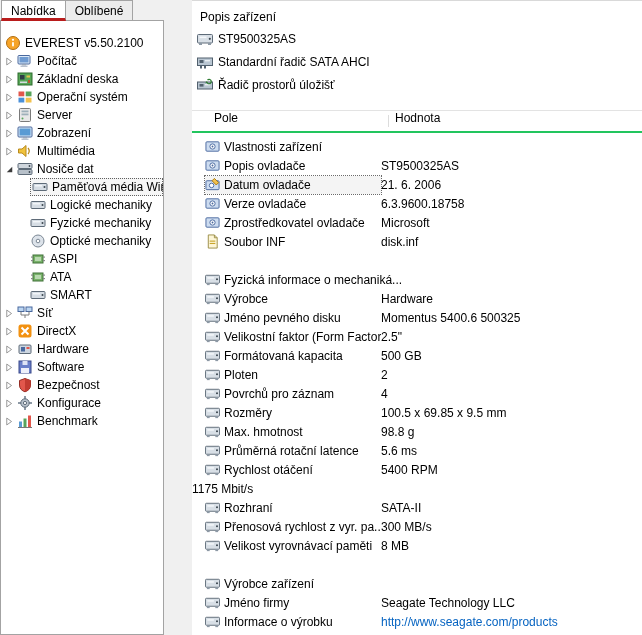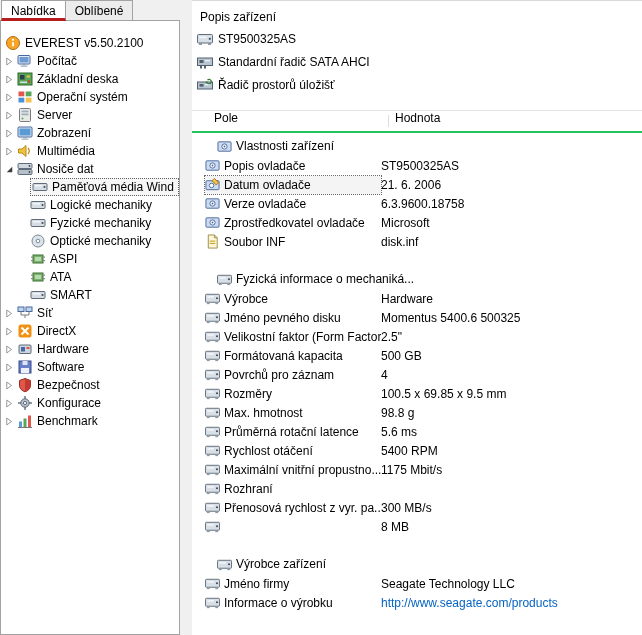--- a/index.html
+++ b/index.html
@@ -3,41 +3,41 @@
 <meta charset="utf-8">
 <style>
 *{margin:0;padding:0;box-sizing:border-box}
 html,body{width:642px;height:635px}
 body{font-family:"Liberation Sans",sans-serif;font-size:12px;color:#000;background:#f0f0f0;overflow:hidden}
 .app{position:relative;width:642px;height:635px;background:#f0f0f0}
 .tabs{position:absolute;left:1px;top:0;display:flex;z-index:3}
 .tab{height:21px;padding:3px 9px 0;border:1px solid #a3a3a3;background:#ececec;cursor:default}
 .tab.active{background:#fff;border-bottom:3px solid #b91c1c;position:relative;z-index:4}
 .tab+.tab{margin-left:-1px}
-.tree{position:absolute;left:0;top:20px;width:180px;height:615px;background:#fff;border:1px solid #a3a3a3;padding-top:13px;overflow:hidden}
+.tree{position:absolute;left:0;top:20px;width:164px;height:615px;background:#fff;border:1px solid #a3a3a3;padding-top:13px;overflow:hidden}
 .trow{height:18px;display:flex;align-items:center;white-space:nowrap}
 .arr{width:11px;height:11px;flex:none;margin:0 2px 0 3px}
 .i16{width:16px;height:16px;flex:none}
 .i15{width:15px;height:15px;flex:none}
 .tlabel{margin-left:4px}
 .lvl0{padding-left:4px}
 .lvl2{padding-left:29px}
 .selbox{display:flex;align-items:center;border:1px dotted #606060;background:#f6f6f6;padding:0 1px;flex:1;min-width:0;height:18px}
 .rp{position:absolute;left:192px;top:0;width:450px;height:635px;background:#fff;border-top:1px solid #d9d9d9;overflow:hidden}
 .rp-title{padding:9px 5px 0 8px;height:26px}
 .dev{height:23px;display:flex;align-items:center;padding-left:5px}
 .dev .i16{margin-right:5px}
 .hr1{height:1px;background:#e3e3e3;margin-top:14px}
 .cols{height:22px;position:relative;display:flex;align-items:flex-start;border-bottom:2px solid #22c55e}
 .col-field{padding-left:22px}
 .col-val{position:absolute;left:203px}
 .col-sep{position:absolute;left:196px;top:4px;bottom:4px;width:1px;background:#dcdcdc}
 .rows{padding-top:4px}
 .trow2{height:19px;display:flex;align-items:center}
-.scell{margin-left:25px;display:flex;gap:4px}
+.scell{margin-left:13px;display:flex;align-items:center;gap:4px}
 .fcell{margin-left:13px;width:176px;display:flex;align-items:center;gap:4px;overflow:hidden;white-space:nowrap;height:18px}
 .fsel{outline:1px dotted #6a6a6a;background:#f4f4f4}
 .vcell{flex:1;white-space:nowrap;overflow:hidden}
 .link{color:#0563c1;cursor:pointer}
 .sp{height:19px}
 </style>
 </head>
 <body>
 
 <svg width="0" height="0" style="position:absolute" aria-hidden="true">
@@ -508,20 +508,29 @@
             </svg>
             <span>Formátovaná kapacita</span>
           </div>
         <div class="vcell">500 GB</div>
       </div>
       <div class="trow2">
         <div class="fcell">
             <svg class="i15">
               <use href="#ic-hdd"></use>
             </svg>
+            <span>Ploten</span>
+          </div>
+        <div class="vcell">2</div>
+      </div>
+      <div class="trow2">
+        <div class="fcell">
+            <svg class="i15">
+              <use href="#ic-hdd"></use>
+            </svg>
             <span>Povrchů pro záznam</span>
           </div>
         <div class="vcell">4</div>
       </div>
       <div class="trow2">
         <div class="fcell">
             <svg class="i15">
               <use href="#ic-hdd"></use>
             </svg>
             <span>Rozměry</span>
@@ -549,50 +558,46 @@
       <div class="trow2">
         <div class="fcell">
             <svg class="i15">
               <use href="#ic-hdd"></use>
             </svg>
             <span>Rychlost otáčení</span>
           </div>
         <div class="vcell">5400 RPM</div>
       </div>
       <div class="trow2">
-        <div class="fcell">
-            <svg class="i15">
-              <use href="#ic-hdd"></use>
-            </svg>
-            <span>Maximální vnitřní propustno...</span>
-          </div>
         <div class="vcell">1175 Mbit/s</div>
       </div>
       <div class="trow2">
         <div class="fcell">
             <svg class="i15">
               <use href="#ic-hdd"></use>
             </svg>
             <span>Rozhraní</span>
           </div>
+        <div class="vcell">SATA-II</div>
       </div>
       <div class="trow2">
         <div class="fcell">
             <svg class="i15">
               <use href="#ic-hdd"></use>
             </svg>
             <span>Přenosová rychlost z vyr. pa...</span>
           </div>
         <div class="vcell">300 MB/s</div>
       </div>
       <div class="trow2">
         <div class="fcell">
             <svg class="i15">
               <use href="#ic-hdd"></use>
             </svg>
+            <span>Velikost vyrovnávací paměti</span>
           </div>
         <div class="vcell">8 MB</div>
       </div>
 
       <div class="sp"></div>
 
       <div class="trow2">
         <div class="scell">
           <svg class="i15">
               <use href="#ic-hdd"></use>

